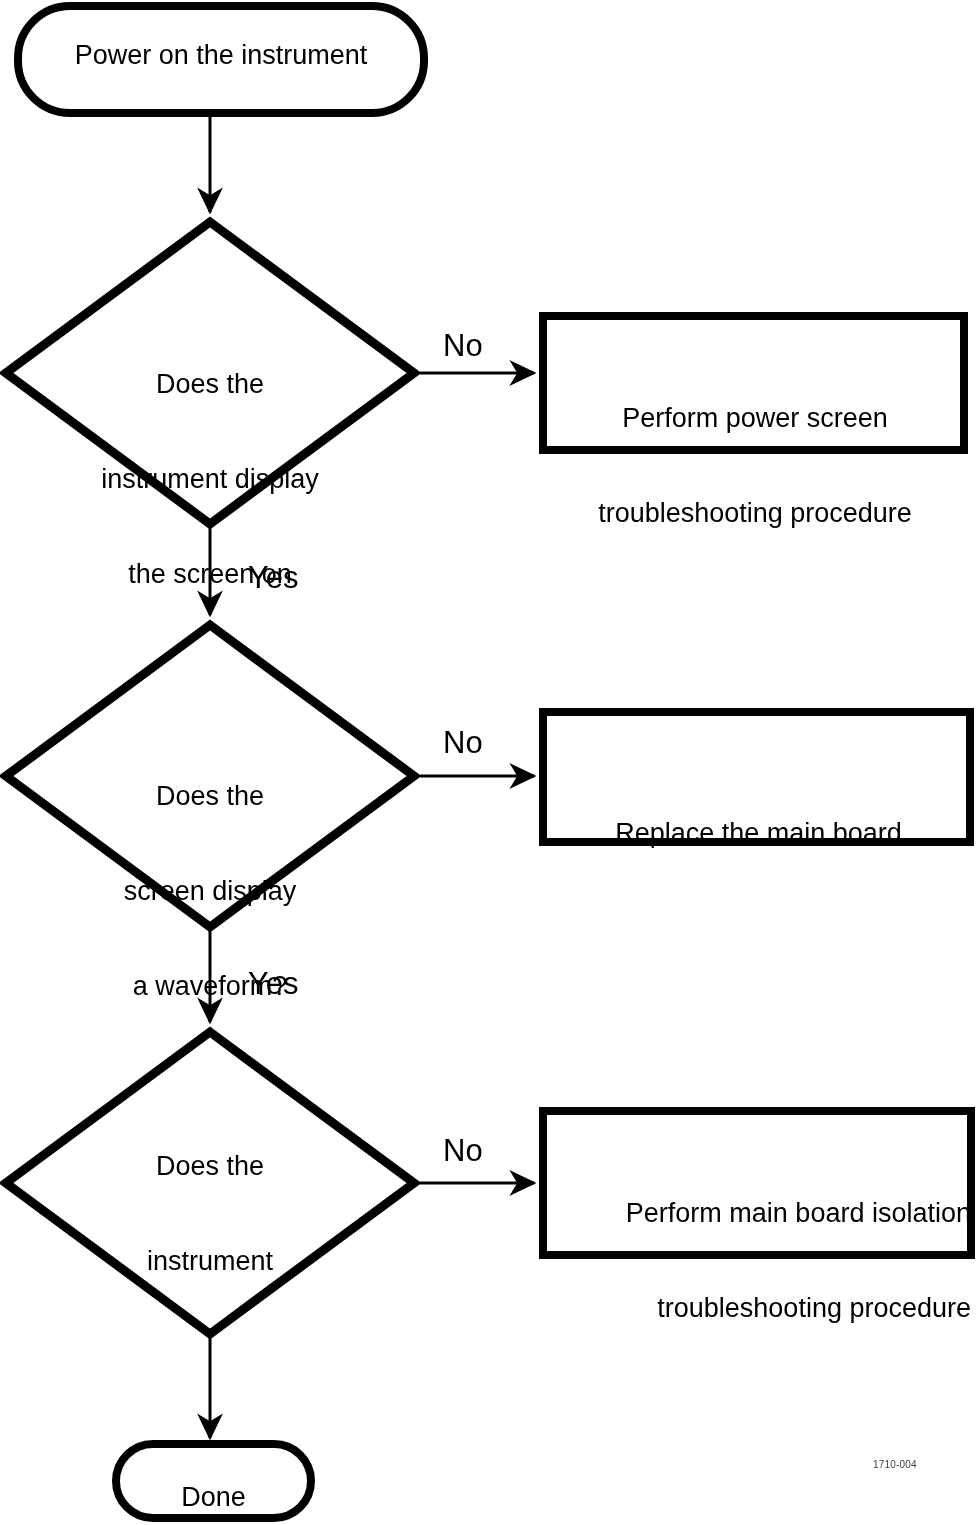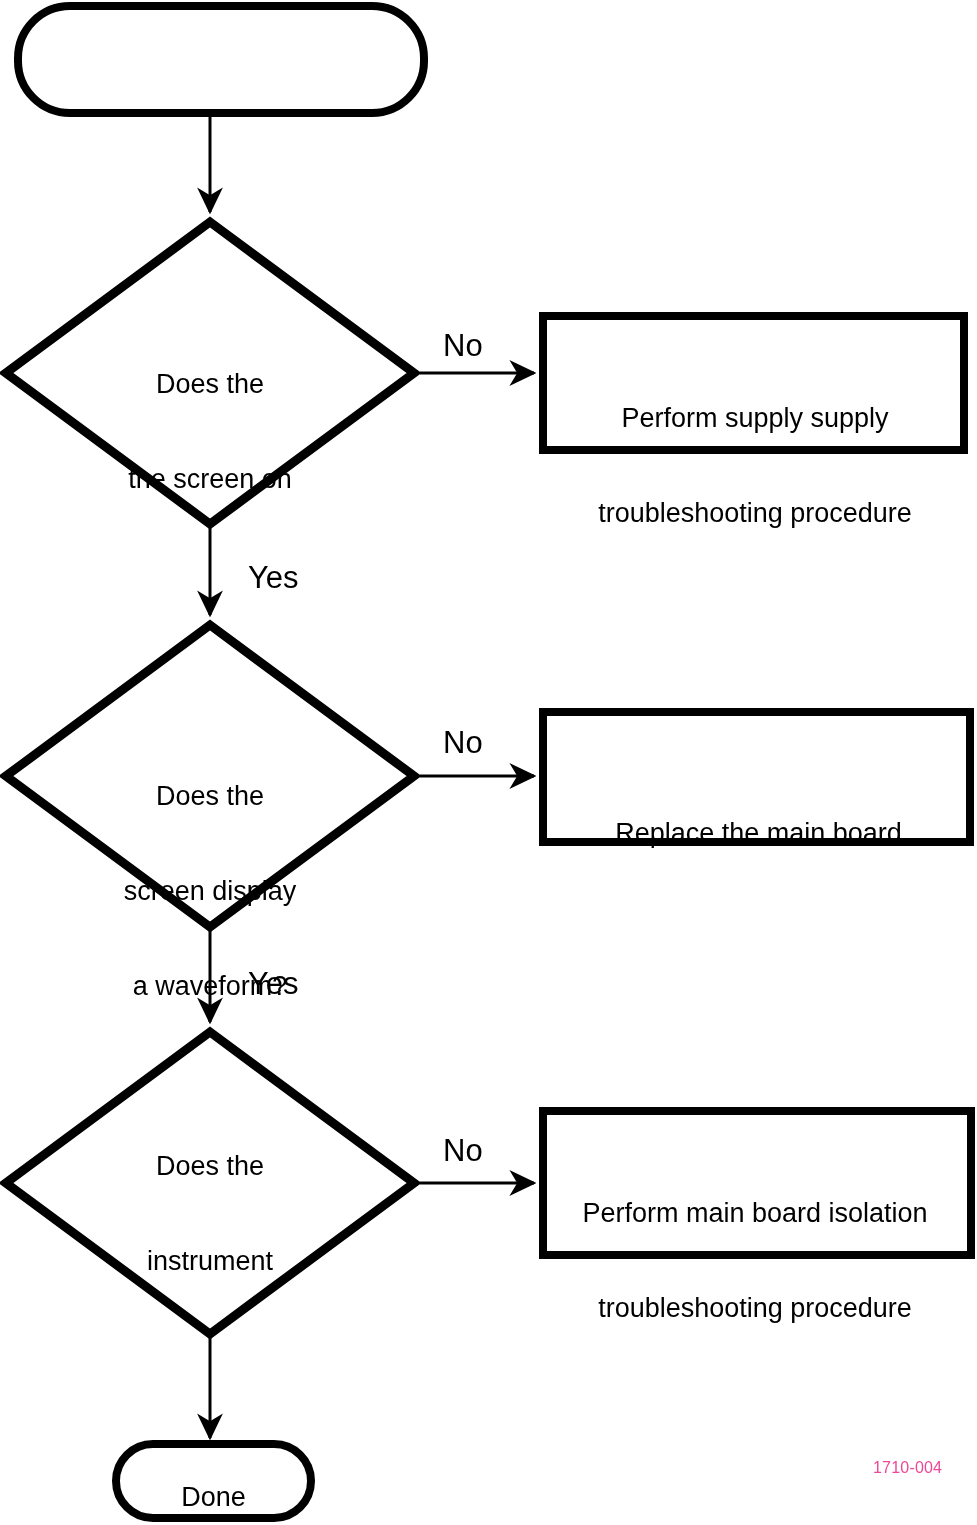--- a/index.html
+++ b/index.html
@@ -36,34 +36,34 @@
     pointer-events: none;
   }
   .edge-label {
     position: absolute;
     font-size: 31px;
     color: #000000;
     white-space: pre;
   }
   .figure-id {
     position: absolute;
-    font-size: 16px;
+    font-size: 10px;
     letter-spacing: 0.2px;
-    color: #ec4899;
+    color: #404040;
     white-space: pre;
   }
   
   .t-start      { left: 14px;  top: 40px;  width: 414px; }
   .t-done       { left: 112px; top: 1482px; width: 203px; }
   .t-d1         { left: 30px;  top: 306px;  width: 360px; }
   .t-d2         { left: 30px;  top: 718px;  width: 360px; }
   .t-d3         { left: 30px;  top: 1088px; width: 360px; }
   .t-b1         { left: 545px; top: 340px;  width: 420px; }
   .t-b2         { left: 545px; top: 755px;  width: 427px; }
-  .t-b3         { left: 539px; top: 1135px; width: 432px; }
+  .t-b3         { left: 539px; top: 1135px; width: 432px; text-align: right; }
   
   .l-no1  { left: 443px; top: 328px; }
   .l-no2  { left: 443px; top: 725px; }
   .l-no3  { left: 443px; top: 1133px; }
   .l-yes1 { left: 248px; top: 560px; }
   .l-yes2 { left: 248px; top: 966px; }
   .l-figid { left: 873px; top: 1459px; }
 </style>
 </head>
 <body>
@@ -101,28 +101,30 @@
 
     <line x1="420" y1="1183" x2="534" y2="1183" stroke="#000000" stroke-width="3" marker-end="url(#arrowhead)"></line>
 
     <rect x="543" y="1111" width="428" height="144" fill="#ffffff" stroke="#000000" stroke-width="8"></rect>
 
     <line x1="210" y1="1338" x2="210" y2="1438" stroke="#000000" stroke-width="3" marker-end="url(#arrowhead)"></line>
 
     <rect x="116" y="1444" width="195" height="74" rx="37" ry="37" fill="#ffffff" stroke="#000000" stroke-width="8"></rect>
   </svg>
 
+  <div class="node-text t-start">Power on the instrument</div>
 
   <div class="node-text t-d1">
     <div>Does the</div>
+    <div>instrument display</div>
     <div>the screen on</div>
   </div>
 
   <div class="node-text t-b1">
-    <div>Perform supply supply</div>
+    <div>Perform power screen</div>
     <div>troubleshooting procedure</div>
   </div>
 
   <div class="node-text t-d2">
     <div>Does the</div>
     <div>screen display</div>
     <div>a waveform?</div>
   </div>
 
   <div class="node-text t-b2">

